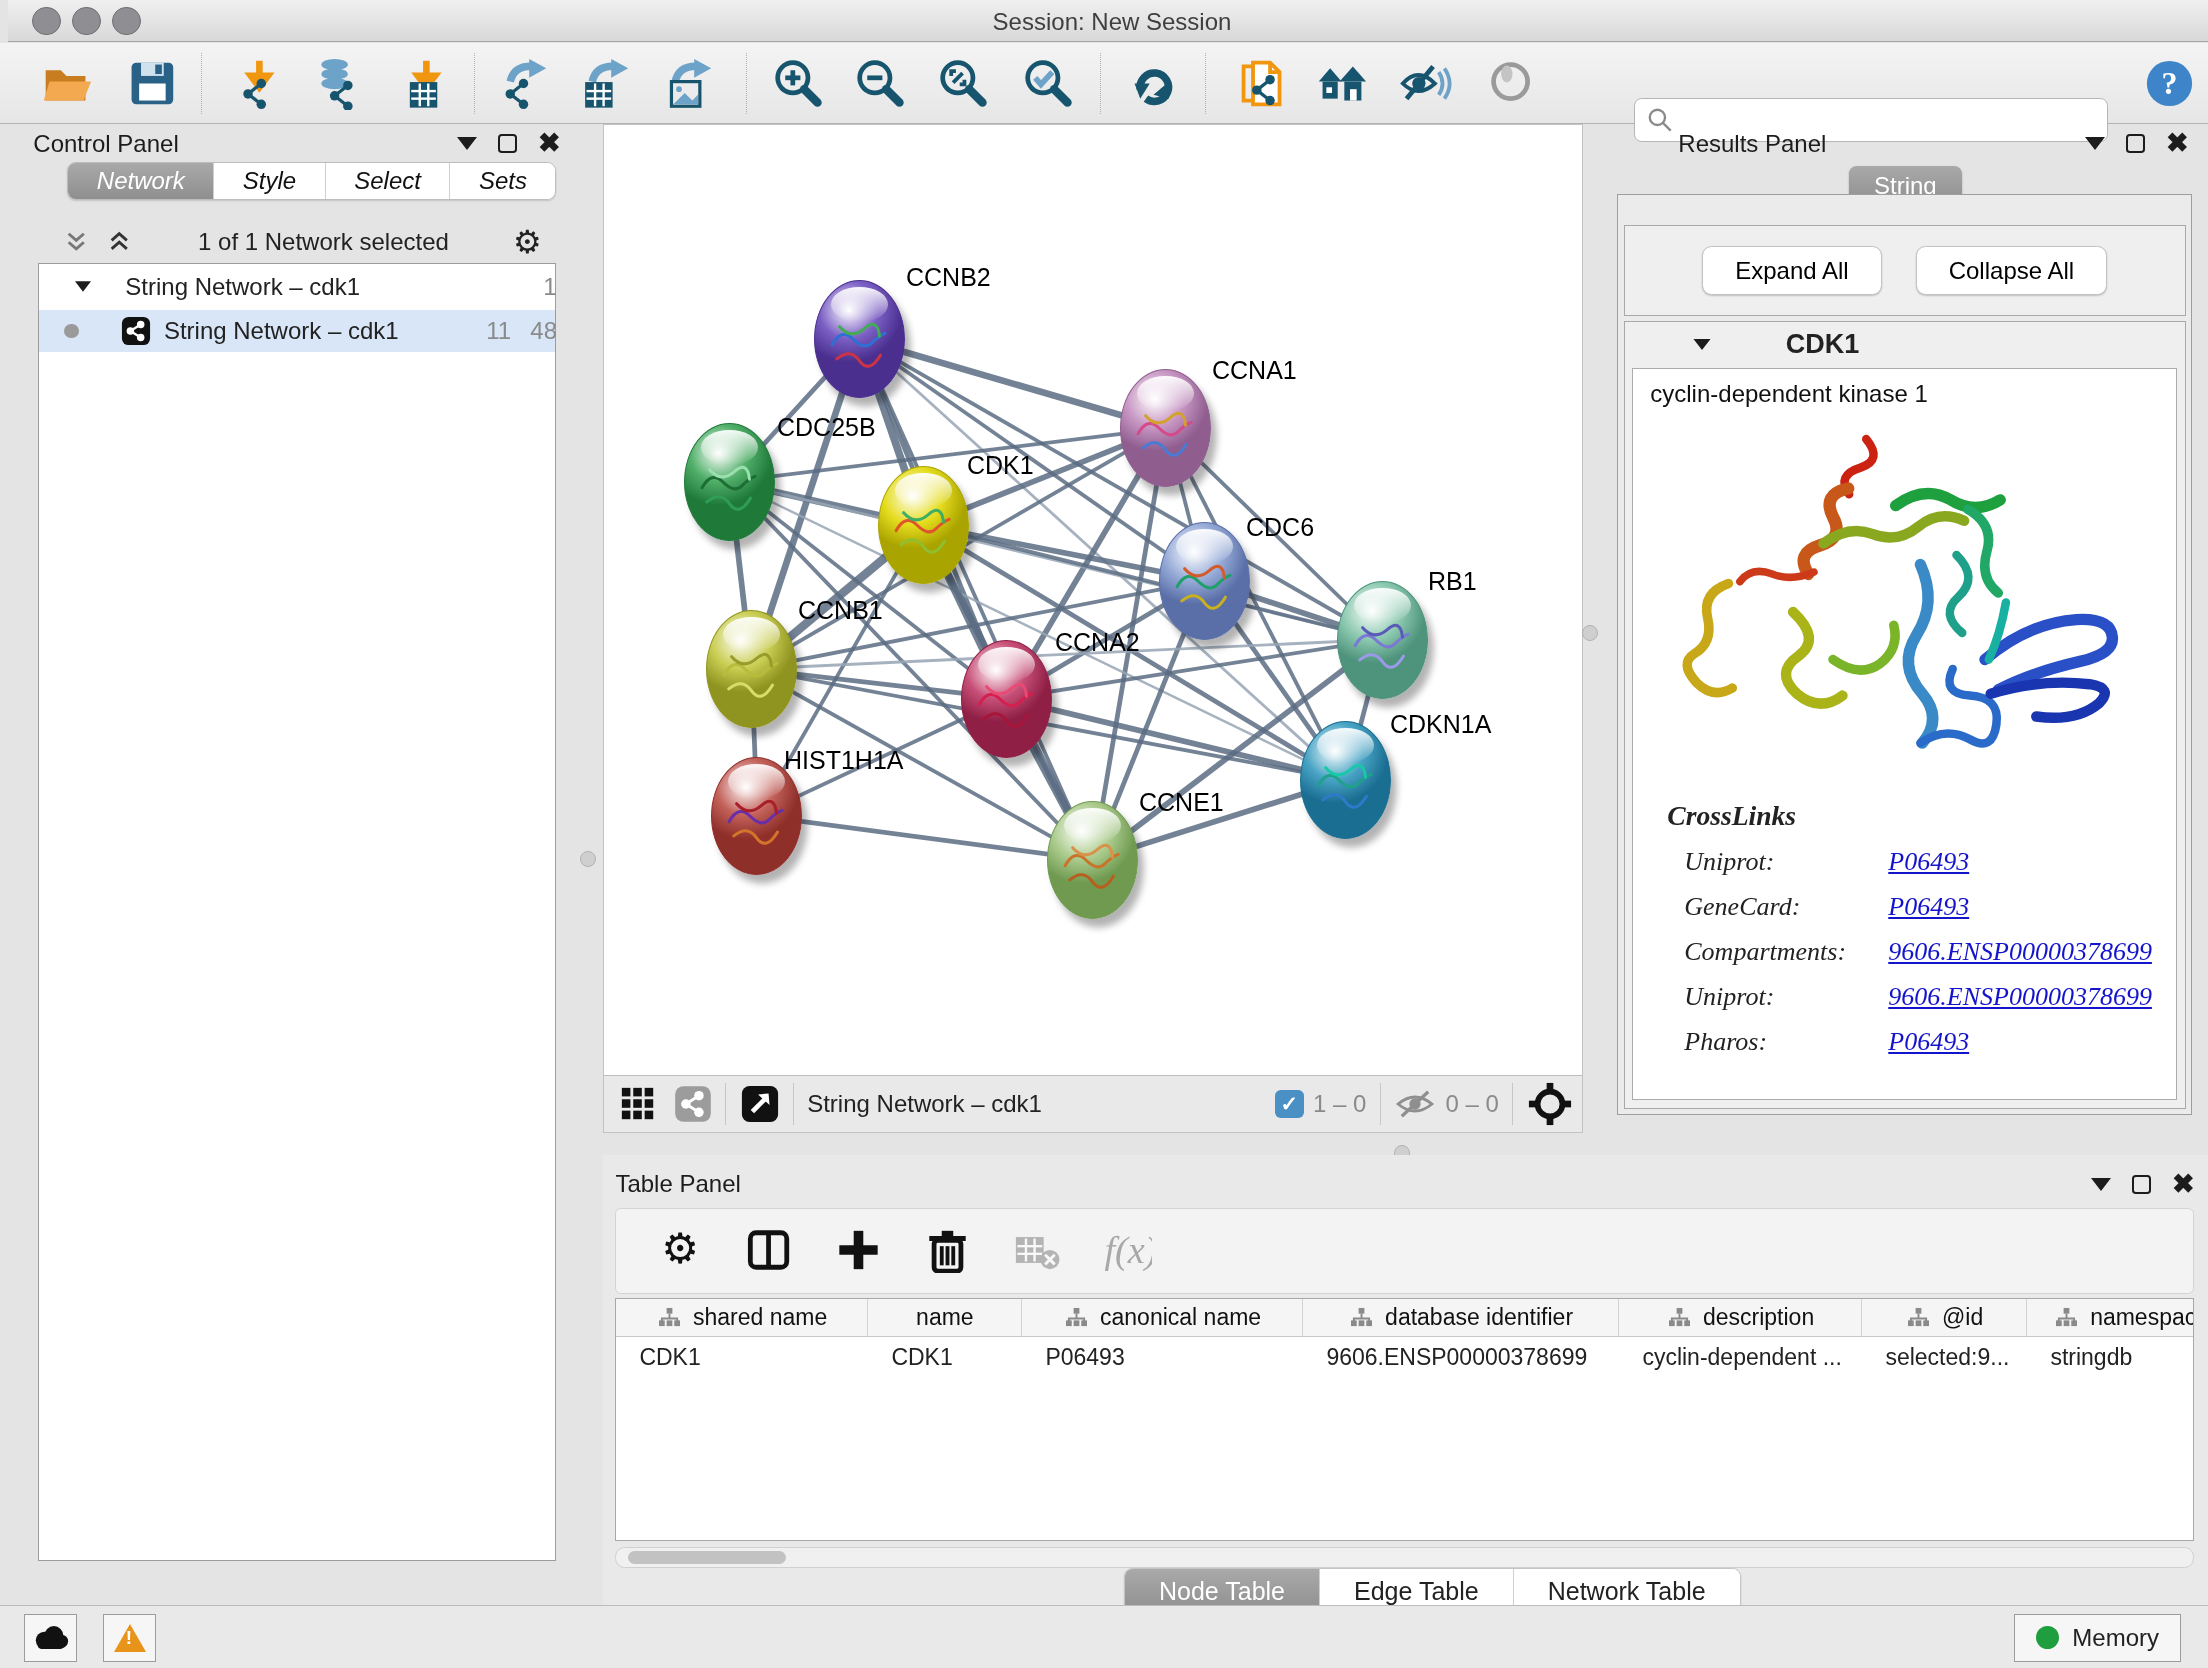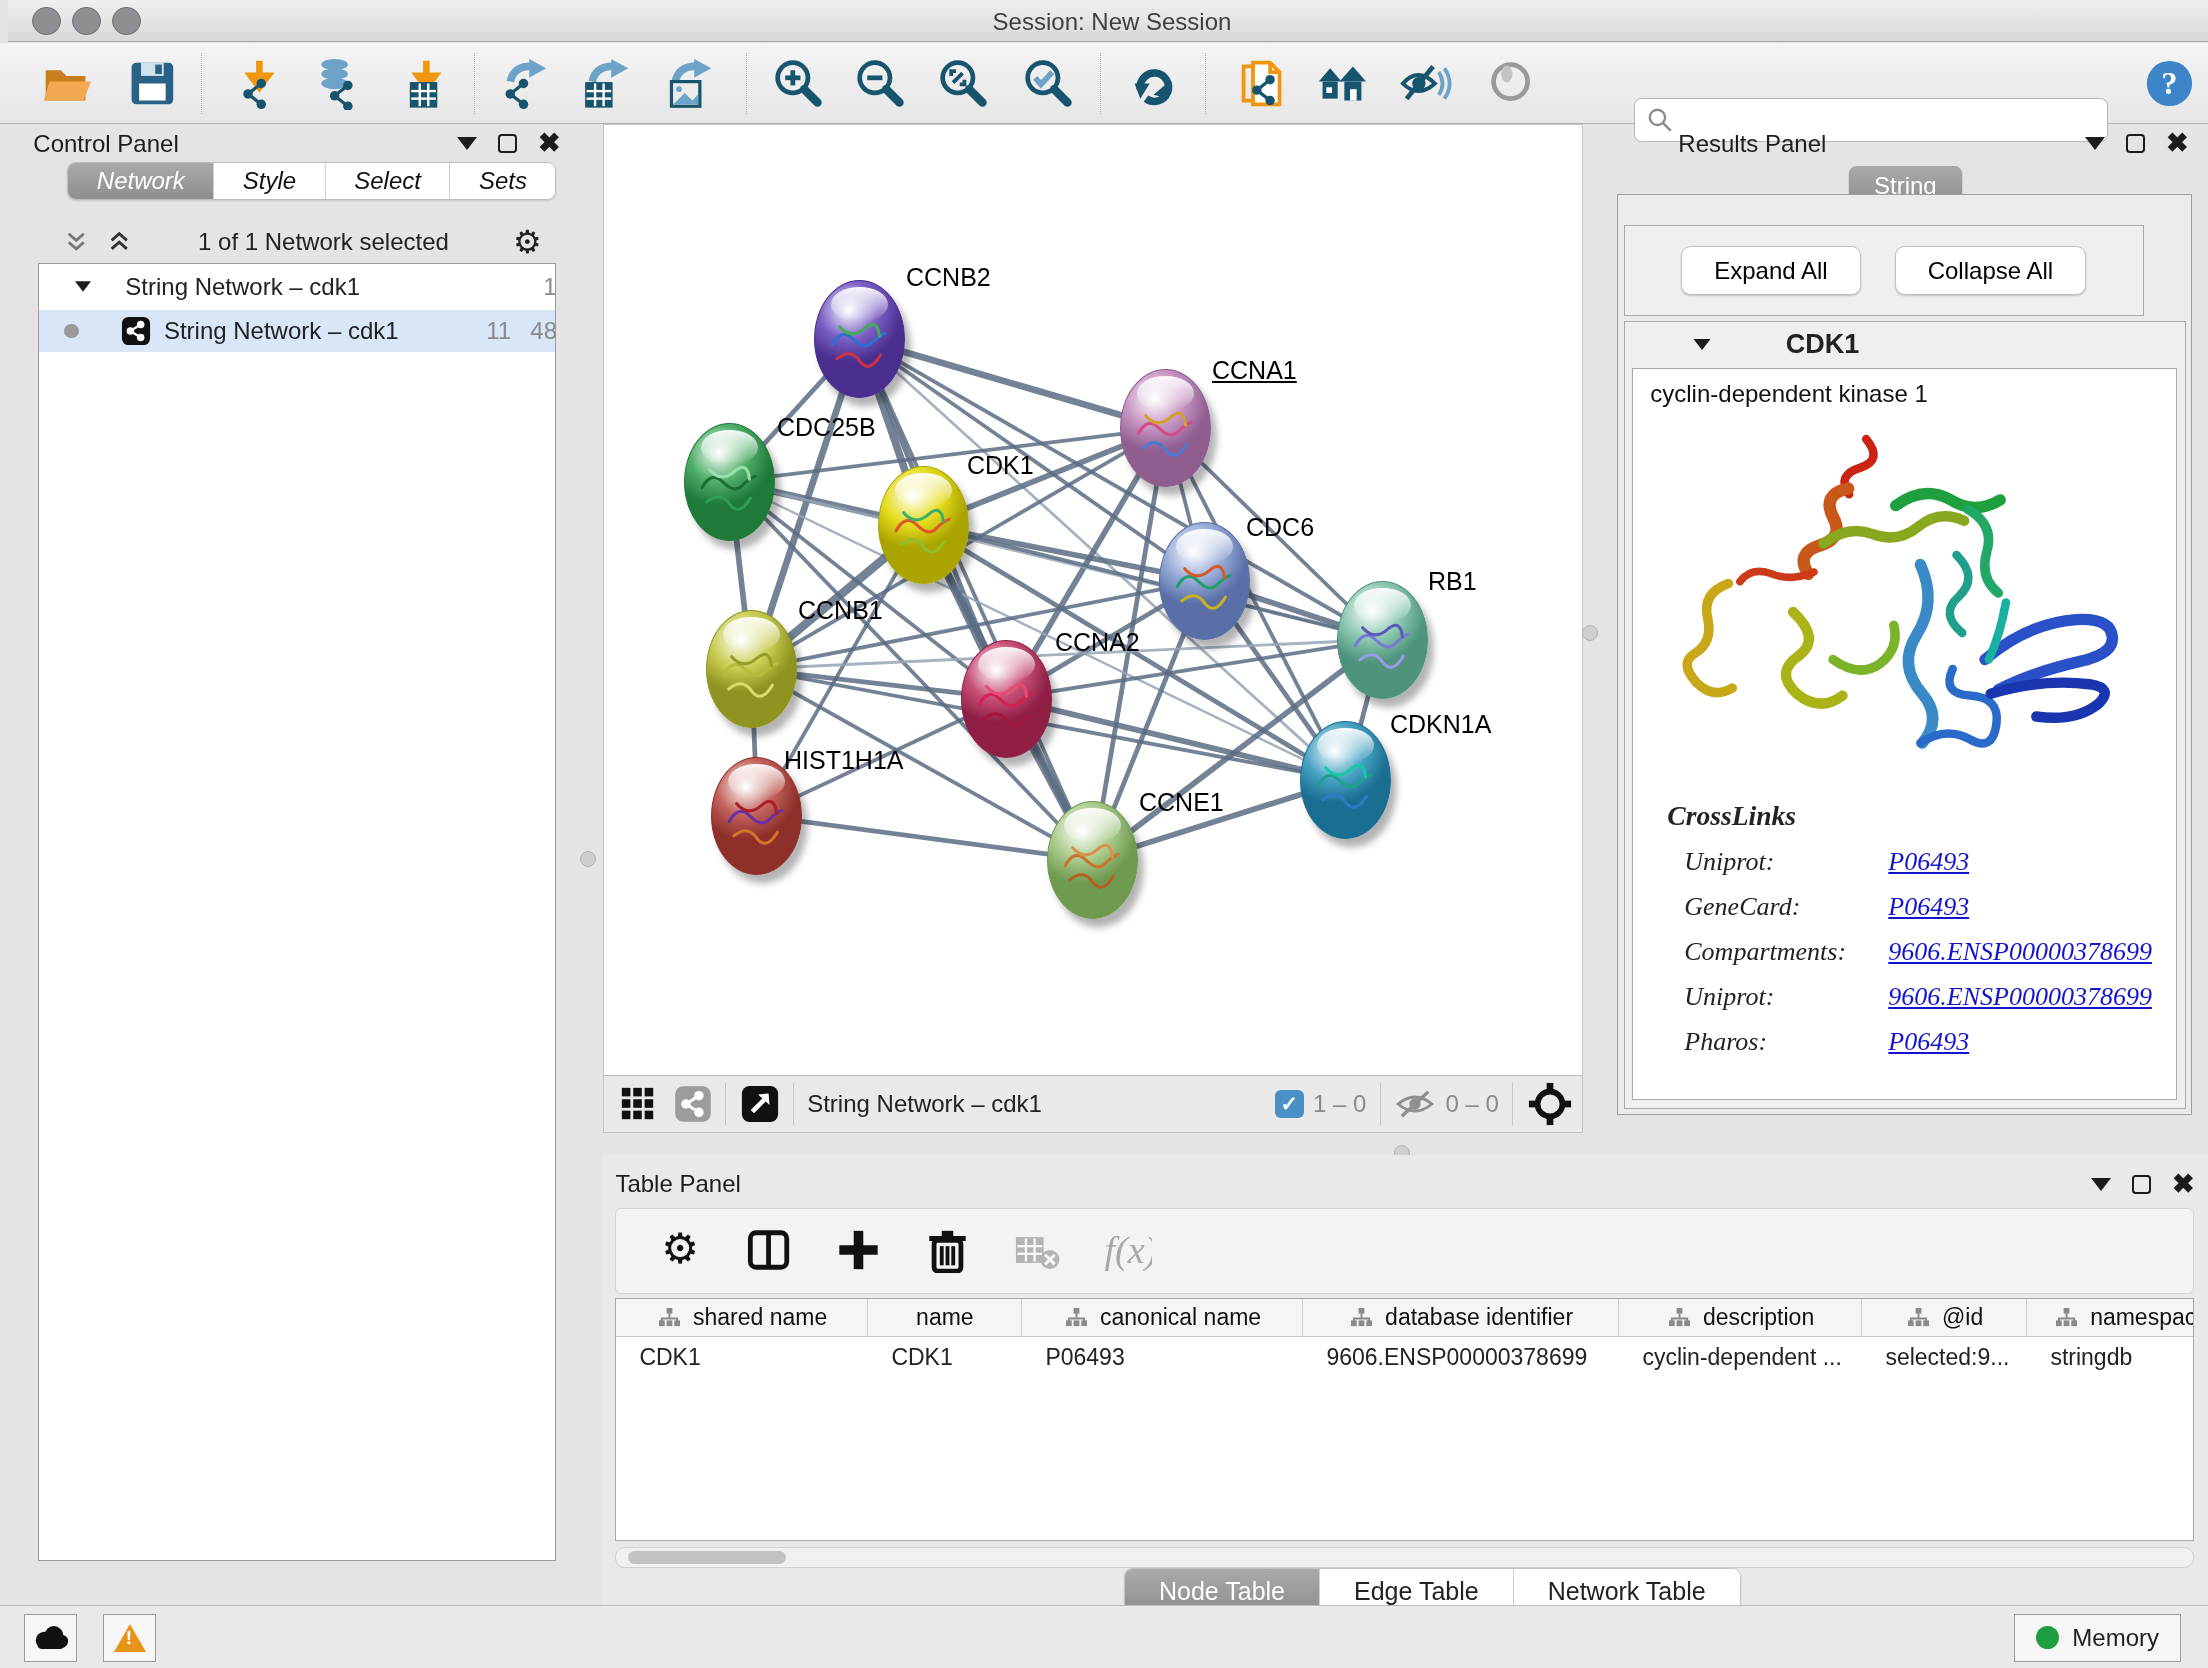--- a/index.html
+++ b/index.html
@@ -63,21 +63,21 @@
   .nt-count { font-size:24px; color:#8a8a8a; margin-left:9.5px; }
   .checkbox { width:28.5px; height:28.5px; border-radius:5.7px; background:#4a90c4; color:#fff; font-size:21px; font-weight:bold;
     display:flex; align-items:center; justify-content:center; }
 
   
   .results-panel { position:absolute; left:1617px; top:124px; width:581px; height:1008px; }
   .rp-head { position:absolute; left:13.3px; top:5.7px; right:9.5px; display:flex; justify-content:space-between; align-items:center;margin-left:48px; }
   .rp-tab { position:absolute; left:232px; top:42px; padding:5.7px 25px; font-size:24px; color:#fff;
     background:linear-gradient(#a9a9a9,#8f8f8f); border-radius:7.6px; box-shadow:0 1px 1.9px rgba(0,0,0,.3); }
   .rp-outer { position:absolute; left:0px; top:70px; width:575px; height:921px; background:#ebebeb; border:1px solid #9e9e9e; }
-  .rp-btnbox { position:absolute; left:5.7px; top:30px; width:520px; height:91px; background:#efefef; border:1px solid #a8a8a8;
+  .rp-btnbox { position:absolute; left:5.7px; top:30px; width:562px; height:91px; background:#efefef; border:1px solid #a8a8a8;
     display:flex; align-items:center; justify-content:center; gap:34px; }
   .rp-btn { background:#fff; border:1px solid #c2c2c2; border-radius:9.5px; font-size:24px; padding:9.5px 32px;
     box-shadow:0 1px 1.9px rgba(0,0,0,.2); }
   .rp-gene { position:absolute; left:5.7px; top:126px; width:562px; height:788px; background:#efefef; border:1px solid #a8a8a8; }
   .rp-gene-head { position:absolute; left:0; top:0; width:100%; height:44px; display:flex; align-items:center; }
   .rp-gene-head .tri-down { margin-left:67px; }
   .gene-name { font-size:27px; font-weight:bold; margin-left:74px; }
   .rp-inner { position:absolute; left:7.6px; top:46px; width:545px; height:732px; background:#fff; border:1px solid #ababab; }
   .gene-desc { position:absolute; left:17px; top:11.4px; font-size:24px; color:#111; }
   .struct { position:absolute; left:38px; top:53px; }
@@ -448,21 +448,21 @@
           </svg></div>
         <div class="node-label" style="left: 302px; top: 138px;">CCNB2</div>
         <div class="node" style="left: 516px; top: 244px; width: 91px; height: 118px; background: radial-gradient(60% 45% at 38% 25%, rgb(255, 255, 255) 0%, rgb(198, 149, 194) 55%, rgb(143, 94, 143) 100%); border: 1px solid rgb(143, 94, 143);"><div class="gloss"></div>
    <svg width="91" height="118" viewBox="-48 -62 96 124">
     <g fill="none" stroke-width="3.2" stroke-linecap="round">
      <path d="M-30,5 q10,-18 22,-6 t20,4 t14,-10" stroke="#d44a8a"></path>
      <path d="M-25,20 q14,-12 24,2 t22,-6" stroke="#4a7ad4"></path>
      <path d="M-22,-14 q12,14 26,2 t16,8" stroke="#d4a12f"></path>
     </g>
           </svg></div>
-        <div class="node-label" style="left: 608px; top: 231px; text-decoration: underline;">CCNA1</div>
+        <div class="node-label" style="left: 608px; top: 231px;">CCNA1</div>
         <div class="node" style="left: 80px; top: 298px; width: 91px; height: 118px; background: radial-gradient(60% 45% at 38% 25%, rgb(255, 255, 255) 0%, rgb(79, 174, 104) 55%, rgb(31, 122, 58) 100%); border: 1px solid rgb(31, 122, 58);"><div class="gloss"></div>
    <svg width="91" height="118" viewBox="-48 -62 96 124">
     <g fill="none" stroke-width="3.2" stroke-linecap="round">
      <path d="M-30,5 q10,-18 22,-6 t20,4 t14,-10" stroke="#1d6e35"></path>
      <path d="M-25,20 q14,-12 24,2 t22,-6" stroke="#2f9e52"></path>
      <path d="M-22,-14 q12,14 26,2 t16,8" stroke="#9adfae"></path>
     </g>
           </svg></div>
         <div class="node-label" style="left: 173px; top: 288px;">CDC25B</div>
         <div class="node" style="left: 274px; top: 341px; width: 91px; height: 118px; background: radial-gradient(60% 45% at 38% 25%, rgb(255, 255, 255) 0%, rgb(229, 220, 30) 55%, rgb(170, 164, 0) 100%); border: 1px solid rgb(170, 164, 0);"><div class="gloss"></div>

